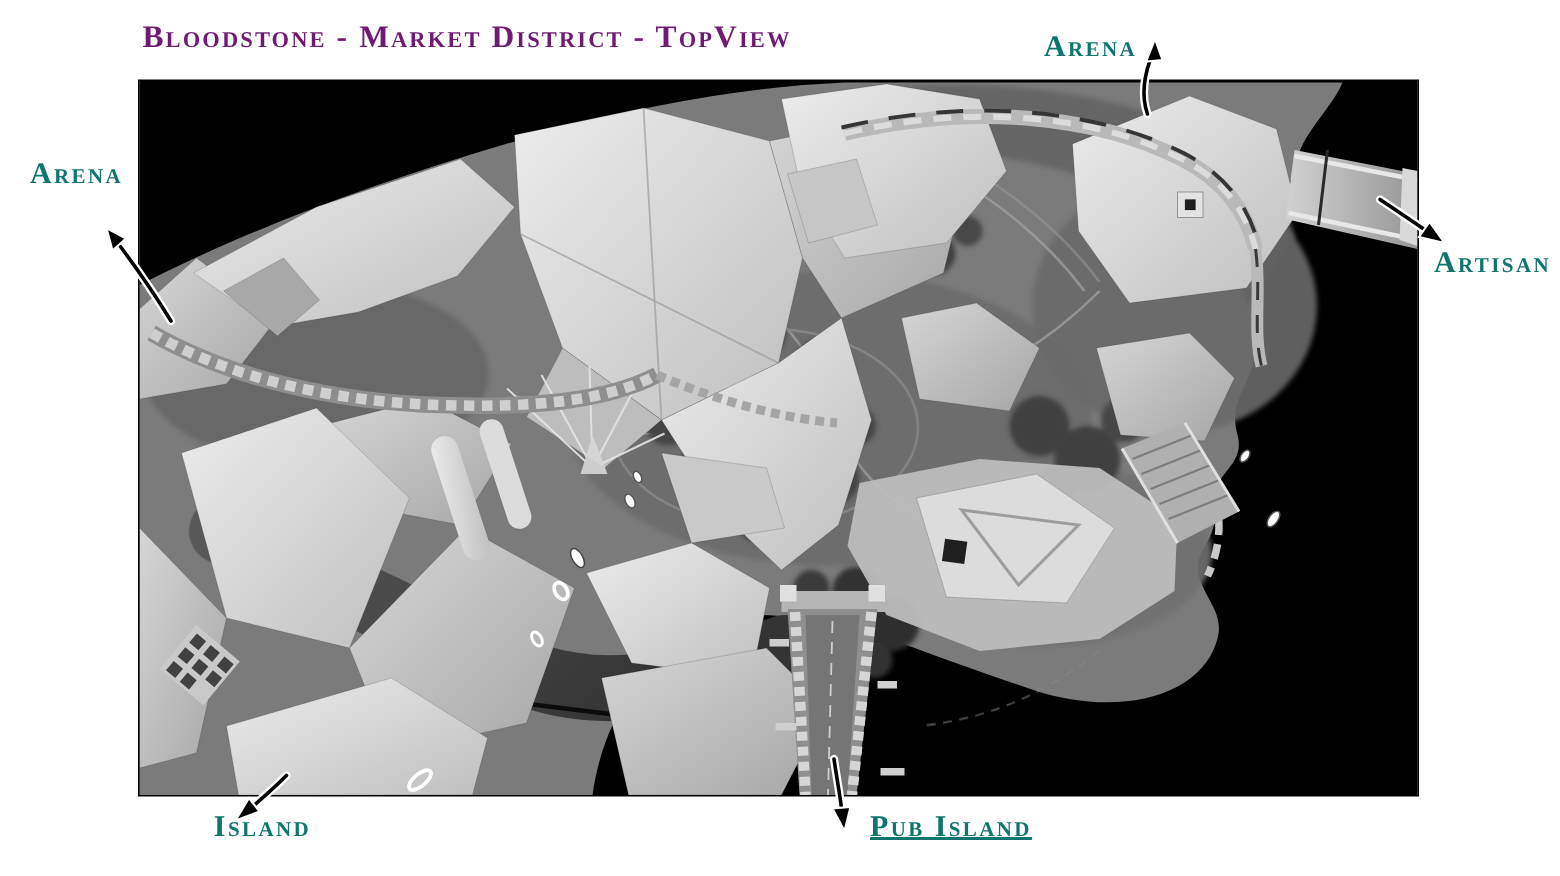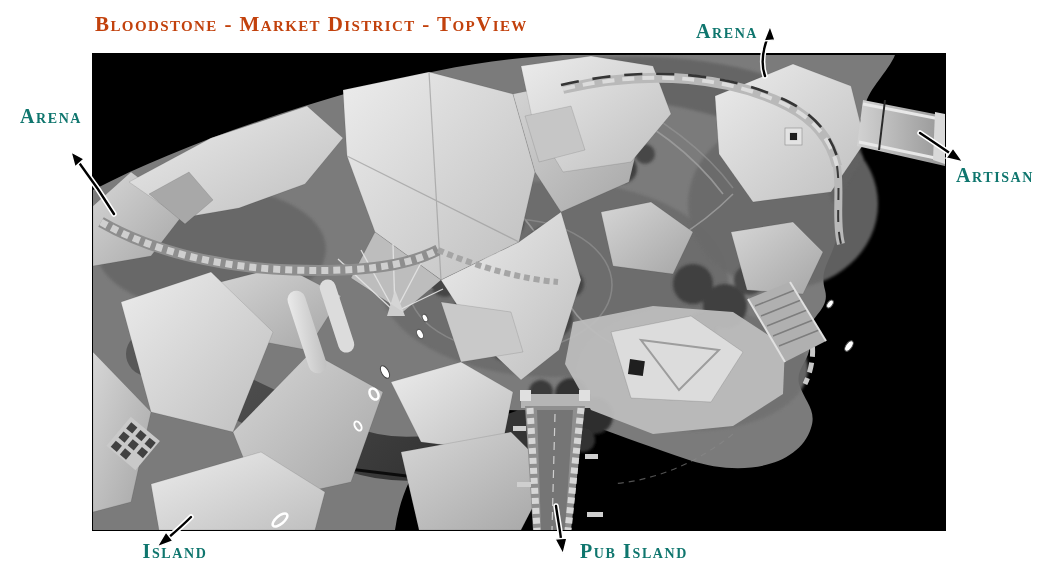--- a/index.html
+++ b/index.html
@@ -3,32 +3,32 @@
 <meta charset="utf-8">
 <style>
   html,body{margin:0;padding:0;}
   body{
     width:1040px;height:584px;background:#ffffff;overflow:hidden;position:relative;
     font-family:"Liberation Serif", serif;
   }
   .page-title{
     position:absolute;left:95px;top:12px;
     font-size:21px;font-weight:600;letter-spacing:1.4px;
-    font-variant:small-caps;color:#c2410c;white-space:nowrap;
+    font-variant:small-caps;color:#701a75;white-space:nowrap;
   }
   .map-label{
     position:absolute;transform:translateX(-50%);
     font-size:20px;font-weight:600;letter-spacing:1.6px;
     font-variant:small-caps;color:#0f766e;white-space:nowrap;
   }
   #label-arena-top{left:727px;top:20px;}
   #label-arena-left{left:51px;top:105px;}
   #label-artisan{left:995px;top:164px;}
   #label-jacobs{left:175px;top:540px;}
-  #label-pub-island{left:634px;top:540px;}
+  #label-pub-island{left:634px;top:540px;text-decoration:underline;}
   .map-frame{
     position:absolute;left:93px;top:54px;width:852px;height:476px;
     background:#000;outline:1px solid #000;
   }
   .map-frame svg{display:block;}
   .arrow-overlay{
     position:absolute;left:0;top:0;width:1040px;height:584px;
     pointer-events:none;z-index:5;
   }
 </style>

